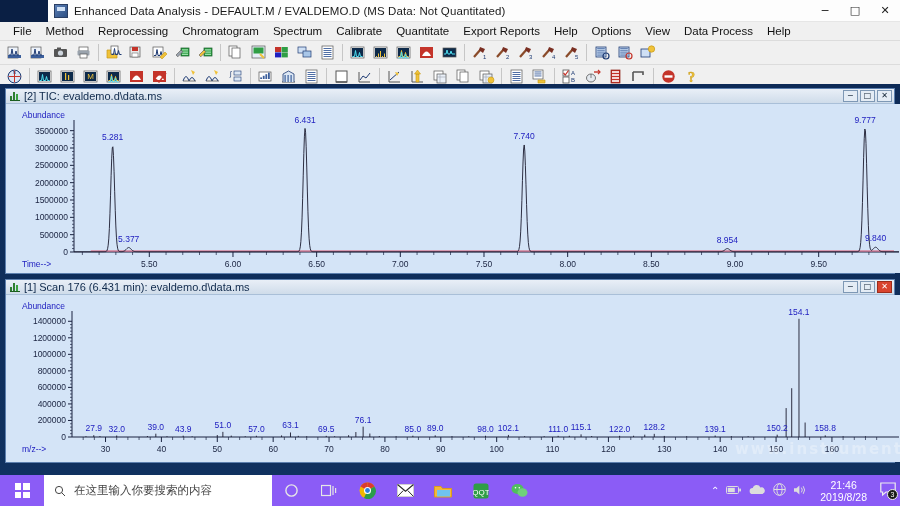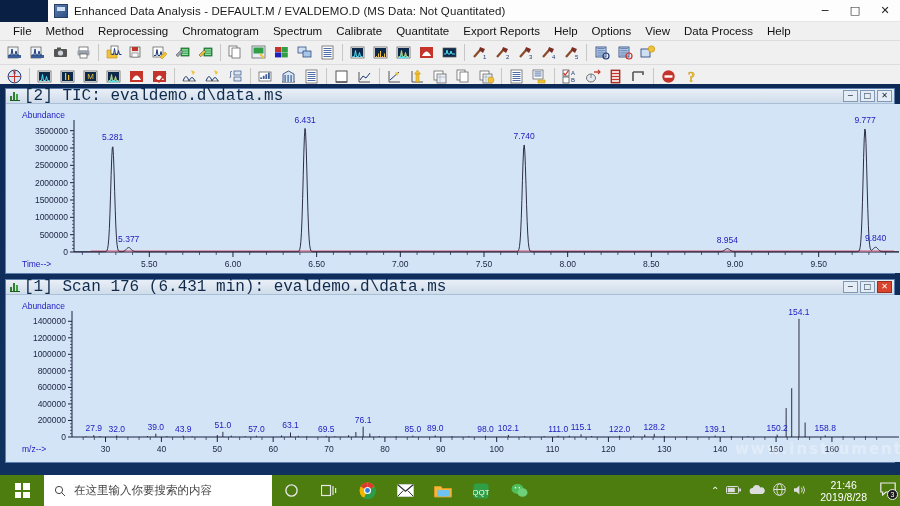--- a/index.html
+++ b/index.html
@@ -68,36 +68,36 @@
     border:1px solid #5c7fae; background:#d4e4f7;
   }
   .child-tb {
     height:15px; display:flex; align-items:center; padding:0 2px 0 4px;
     background:linear-gradient(180deg,#e9eff7,#cfdcea);
     border-bottom:1px solid #a9bfd8;
   }
   .child-tb.active { background:linear-gradient(180deg,#e9eff7,#cfdcea); }
   .child-icon { width:10px; height:10px; margin-right:4px; flex:none; position:relative; }
   .child-icon i { position:absolute; display:block; }
-  .child-title { font-size:16px; color:#102a4c; white-space:nowrap;font-family:Liberation Mono, monospace; }
+  .child-title { font-size:11px; color:#102a4c; white-space:nowrap; }
   .child-ctl { margin-left:auto; display:flex; gap:2px; }
   .cbtn {
     width:15px; height:12px; border:1px solid #7e98b5; background:#e4ecf5;
     display:flex; align-items:center; justify-content:center;
     font-size:8px; color:#123; font-family:"DejaVu Sans", sans-serif; line-height:1;
   }
   .cbtn.red { background:#d9442e; border-color:#9c2c1b; color:#fff; font-weight:bold; }
 
   .plot-wrap { position:relative; background:#d4e4f7;padding-left:12px; }
   .plot-svg { display:block; }
 
   
   .taskbar {
     position:absolute; left:0; bottom:0; width:900px; height:31px;
-    background:#4d7c0f; display:flex; align-items:flex-end; color:#fff;
+    background:#8b5cf6; display:flex; align-items:flex-end; color:#fff;
   }
   .start {
     width:44px; height:31px; display:flex; align-items:center; justify-content:center;
   }
   .start-logo { width:15px; height:15px; position:relative; }
   .start-logo i { position:absolute; background:#fff; width:6.5px; height:6.5px; }
   .searchbox {
     width:228px; height:31px; background:#fff; display:flex; align-items:center;
     padding-left:10px; color:#444; font-size:11.5px; gap:8px;
   }

